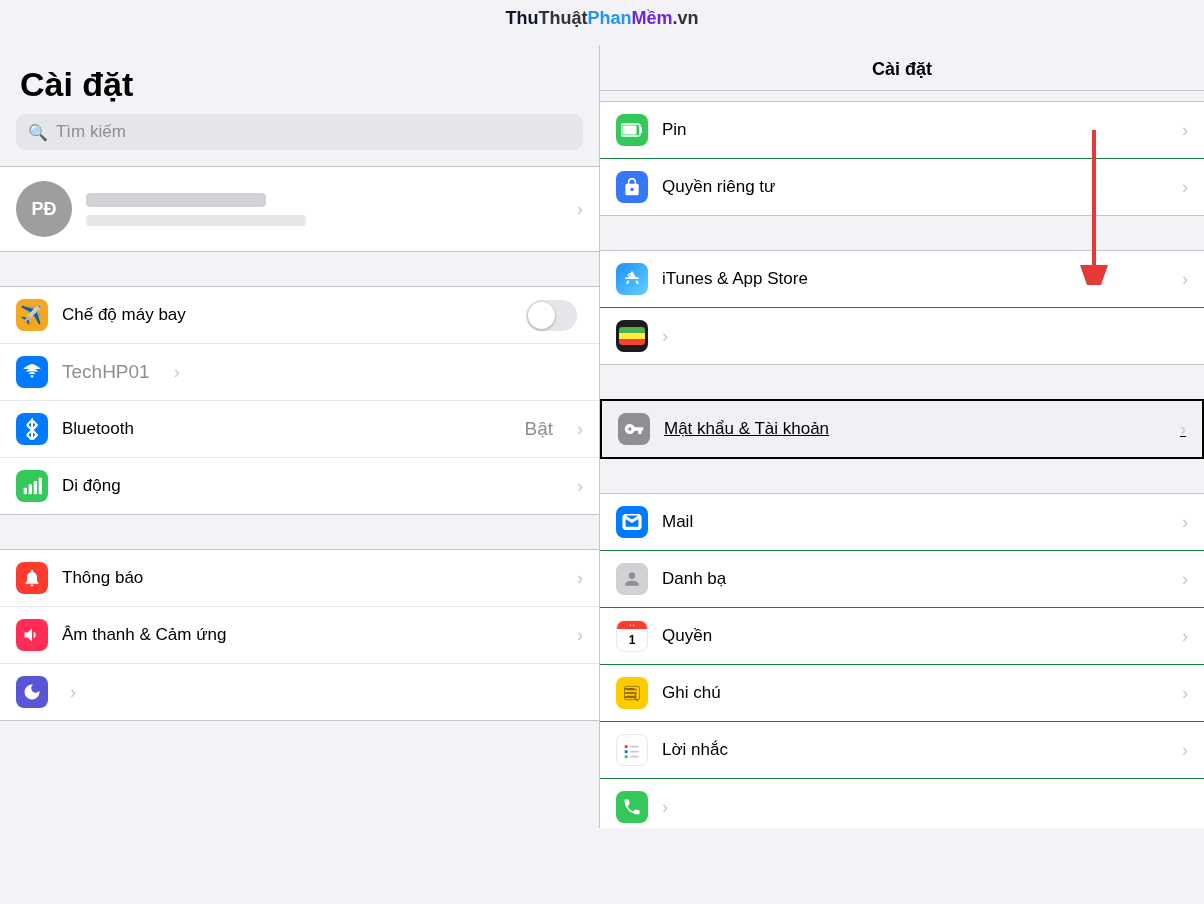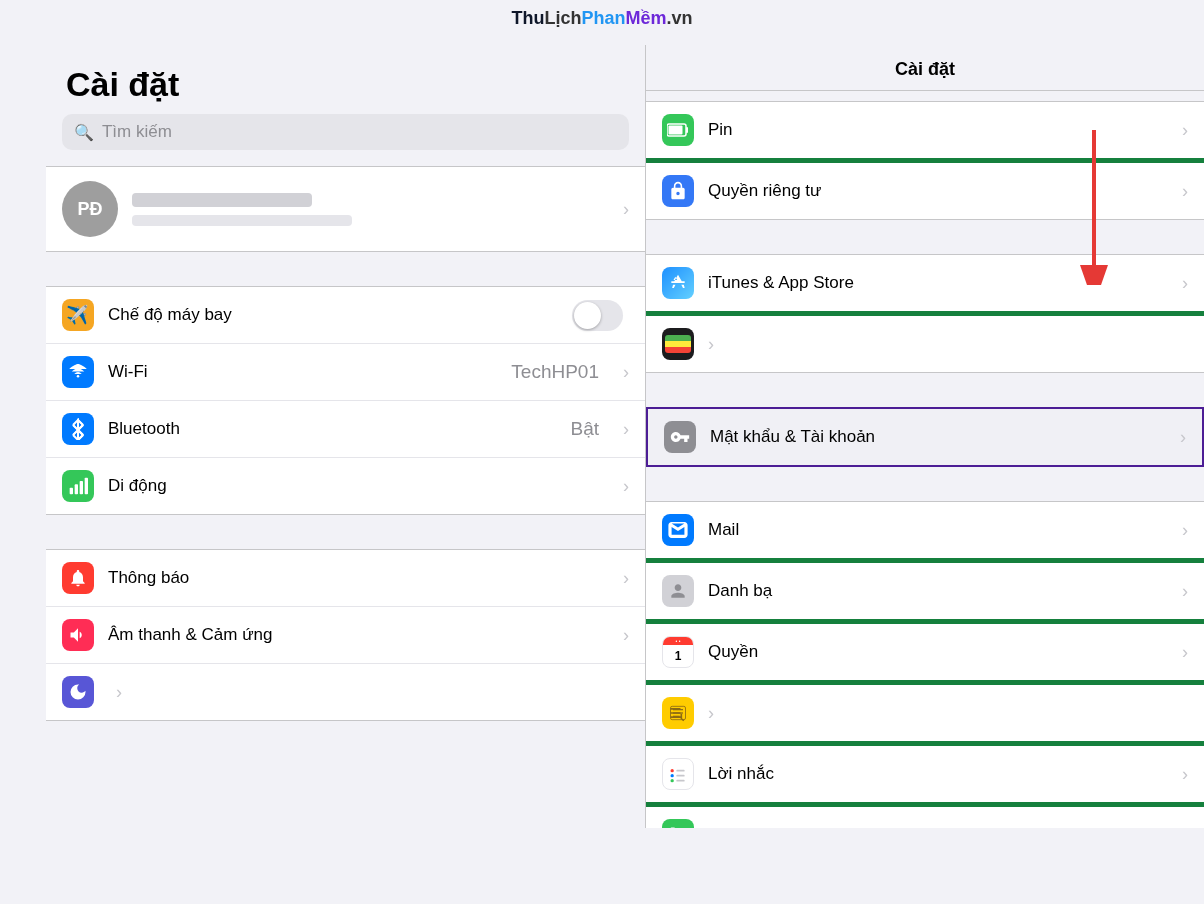--- a/index.html
+++ b/index.html
@@ -28,21 +28,20 @@
     .watermark-phan { color: #2196F3; }
     .watermark-mem { color: #6d28d9; }
     .watermark-vn { color: #333; }
 
     
     .container {
       display: flex;
       width: 1204px;
       height: 828px;
       padding-top: 45px;
-      padding-left: 46px;
     }
 
     
     .left-panel {
       width: 600px;
       background: #f2f2f7;
       border-right: 1px solid #c6c6c8;
       overflow: hidden;
     }
 
@@ -228,21 +227,21 @@
       background: #fff;
       border-top: 1px solid #c6c6c8;
       border-bottom: 1px solid #c6c6c8;
     }
 
     .right-row {
       display: flex;
       align-items: center;
       padding: 12px 16px;
       background: #fff;
-      border-bottom: 5px solid #15803d;
+      border-bottom: 1px solid #15803d;
       min-height: 56px;
     }
 
     .right-row:last-child {
       border-bottom: none;
     }
 
     .right-icon-wrap {
       width: 32px;
       height: 32px;
@@ -290,21 +289,21 @@
     }
 
     .right-panel-inner {
       position: relative;
     }
   </style>
 </head>
 <body>
 
 <div class="watermark">
-  <span class="watermark-thu">Thu</span><span class="watermark-thuat">Lịch</span><span class="watermark-phan">Phan</span><span class="watermark-mem">Mềm</span><span class="watermark-vn">.vn</span>
+  <span class="watermark-thu">Thu</span><span class="watermark-thuat">Thuật</span><span class="watermark-phan">Phan</span><span class="watermark-mem">Mềm</span><span class="watermark-vn">.vn</span>
 </div>
 
 <div class="container">
 
   <div class="left-panel">
     <div class="left-title">Cài đặt</div>
 
     <div class="search-bar">
       <span class="search-icon-svg">🔍</span>
       <span class="search-placeholder">Tìm kiếm</span>
@@ -334,21 +333,20 @@
 
       <div class="settings-row">
         <div class="icon-wrap icon-blue">
           <svg width="20" height="20" viewBox="0 0 24 24" fill="white">
             <path d="M1.5 8.5C5.5 4.5 10.5 2.5 12 2.5s6.5 2 10.5 6"></path>
             <path d="M4.5 11.5C7 9 9.5 7.5 12 7.5s5 1.5 7.5 4"></path>
             <path d="M7.5 14.5C9 13 10.5 12 12 12s3 1 4.5 2.5"></path>
             <circle cx="12" cy="17" r="1.5" fill="white"></circle>
           </svg>
         </div>
-        <span class="row-label">Wi-Fi</span>
         <span class="row-value">TechHP01</span>
         <span class="chevron">›</span>
       </div>
 
       <div class="settings-row">
         <div class="icon-wrap icon-blue2" style="font-size:20px;">
           <svg width="16" height="22" viewBox="0 0 16 22" fill="white">
             <path d="M8 2 L13 7 L8 12 L13 17 L8 22 L8 12 L3 17 L8 12 L3 7 L8 12 L8 2Z" stroke="white" stroke-width="1.5" fill="none"></path>
             <polyline points="3,7 8,2 8,22 13,17" stroke="white" stroke-width="2" fill="none"></polyline>
             <polyline points="3,17 8,22" stroke="white" stroke-width="2" fill="none"></polyline>
@@ -476,21 +474,21 @@
         <defs>
           <marker id="arrowhead" markerWidth="10" markerHeight="7" refX="0" refY="3.5" orient="auto">
             <polygon points="0 0, 10 3.5, 0 7" fill="#e53935"></polygon>
           </marker>
         </defs>
         <line x1="60" y1="5" x2="60" y2="140" stroke="#e53935" stroke-width="4" marker-end="url(#arrowhead)"></line>
       </svg>
 
       <div class="right-gap"></div>
 
-      <div class="right-settings-section" style="border:2px solid #4c1d95; background:#7dd3fc;">
+      <div class="right-settings-section" style="border:2px solid #000000; background:#7dd3fc;text-decoration:underline;">
         <div class="right-row highlighted-row" style="border:none; background:#f0f0f5;">
           <div class="right-icon-wrap" style="background:#8e8e93;">
             <svg width="20" height="20" viewBox="0 0 24 24" fill="white">
               <path d="M12.65 10C11.83 7.67 9.61 6 7 6c-3.31 0-6 2.69-6 6s2.69 6 6 6c2.61 0 4.83-1.67 5.65-4H17v4h4v-4h2v-4H12.65zM7 14c-1.1 0-2-.9-2-2s.9-2 2-2 2 .9 2 2-.9 2-2 2z"></path>
             </svg>
           </div>
           <span class="right-row-label">Mật khẩu &amp; Tài khoản</span>
           <span class="right-chevron">›</span>
         </div>
       </div>
@@ -535,20 +533,21 @@
         <div class="right-row">
           <div class="right-icon-wrap" style="background:#ffcc00;">
             <svg width="20" height="20" viewBox="0 0 24 24" fill="#8b6914">
               <path d="M3 18h12v-2H3v2zm0-5h12v-2H3v2zm0-7v2h12V6H3zm14 9.5V13h-2v5.5l3.25 3.25 1.42-1.42L17 18.5z" fill="#8b6914"></path>
               <rect x="3" y="4" width="18" height="16" rx="2" fill="none" stroke="#8b6914" stroke-width="1"></rect>
               <line x1="6" y1="8" x2="18" y2="8" stroke="#8b6914" stroke-width="1.5"></line>
               <line x1="6" y1="12" x2="18" y2="12" stroke="#8b6914" stroke-width="1.5"></line>
               <line x1="6" y1="16" x2="14" y2="16" stroke="#8b6914" stroke-width="1.5"></line>
             </svg>
           </div>
+          <span class="right-row-label">Ghi chú</span>
           <span class="right-chevron">›</span>
         </div>
 
         <div class="right-row">
           <div class="right-icon-wrap" style="background:#fff; border:1px solid #e5e5ea; padding:1px;">
             <svg width="20" height="20" viewBox="0 0 24 24">
               <circle cx="5" cy="8" r="2" fill="#ff3b30"></circle>
               <circle cx="5" cy="14" r="2" fill="#007aff"></circle>
               <circle cx="5" cy="20" r="2" fill="#34c759"></circle>
               <rect x="10" y="7" width="10" height="2" rx="1" fill="#c7c7cc"></rect>

